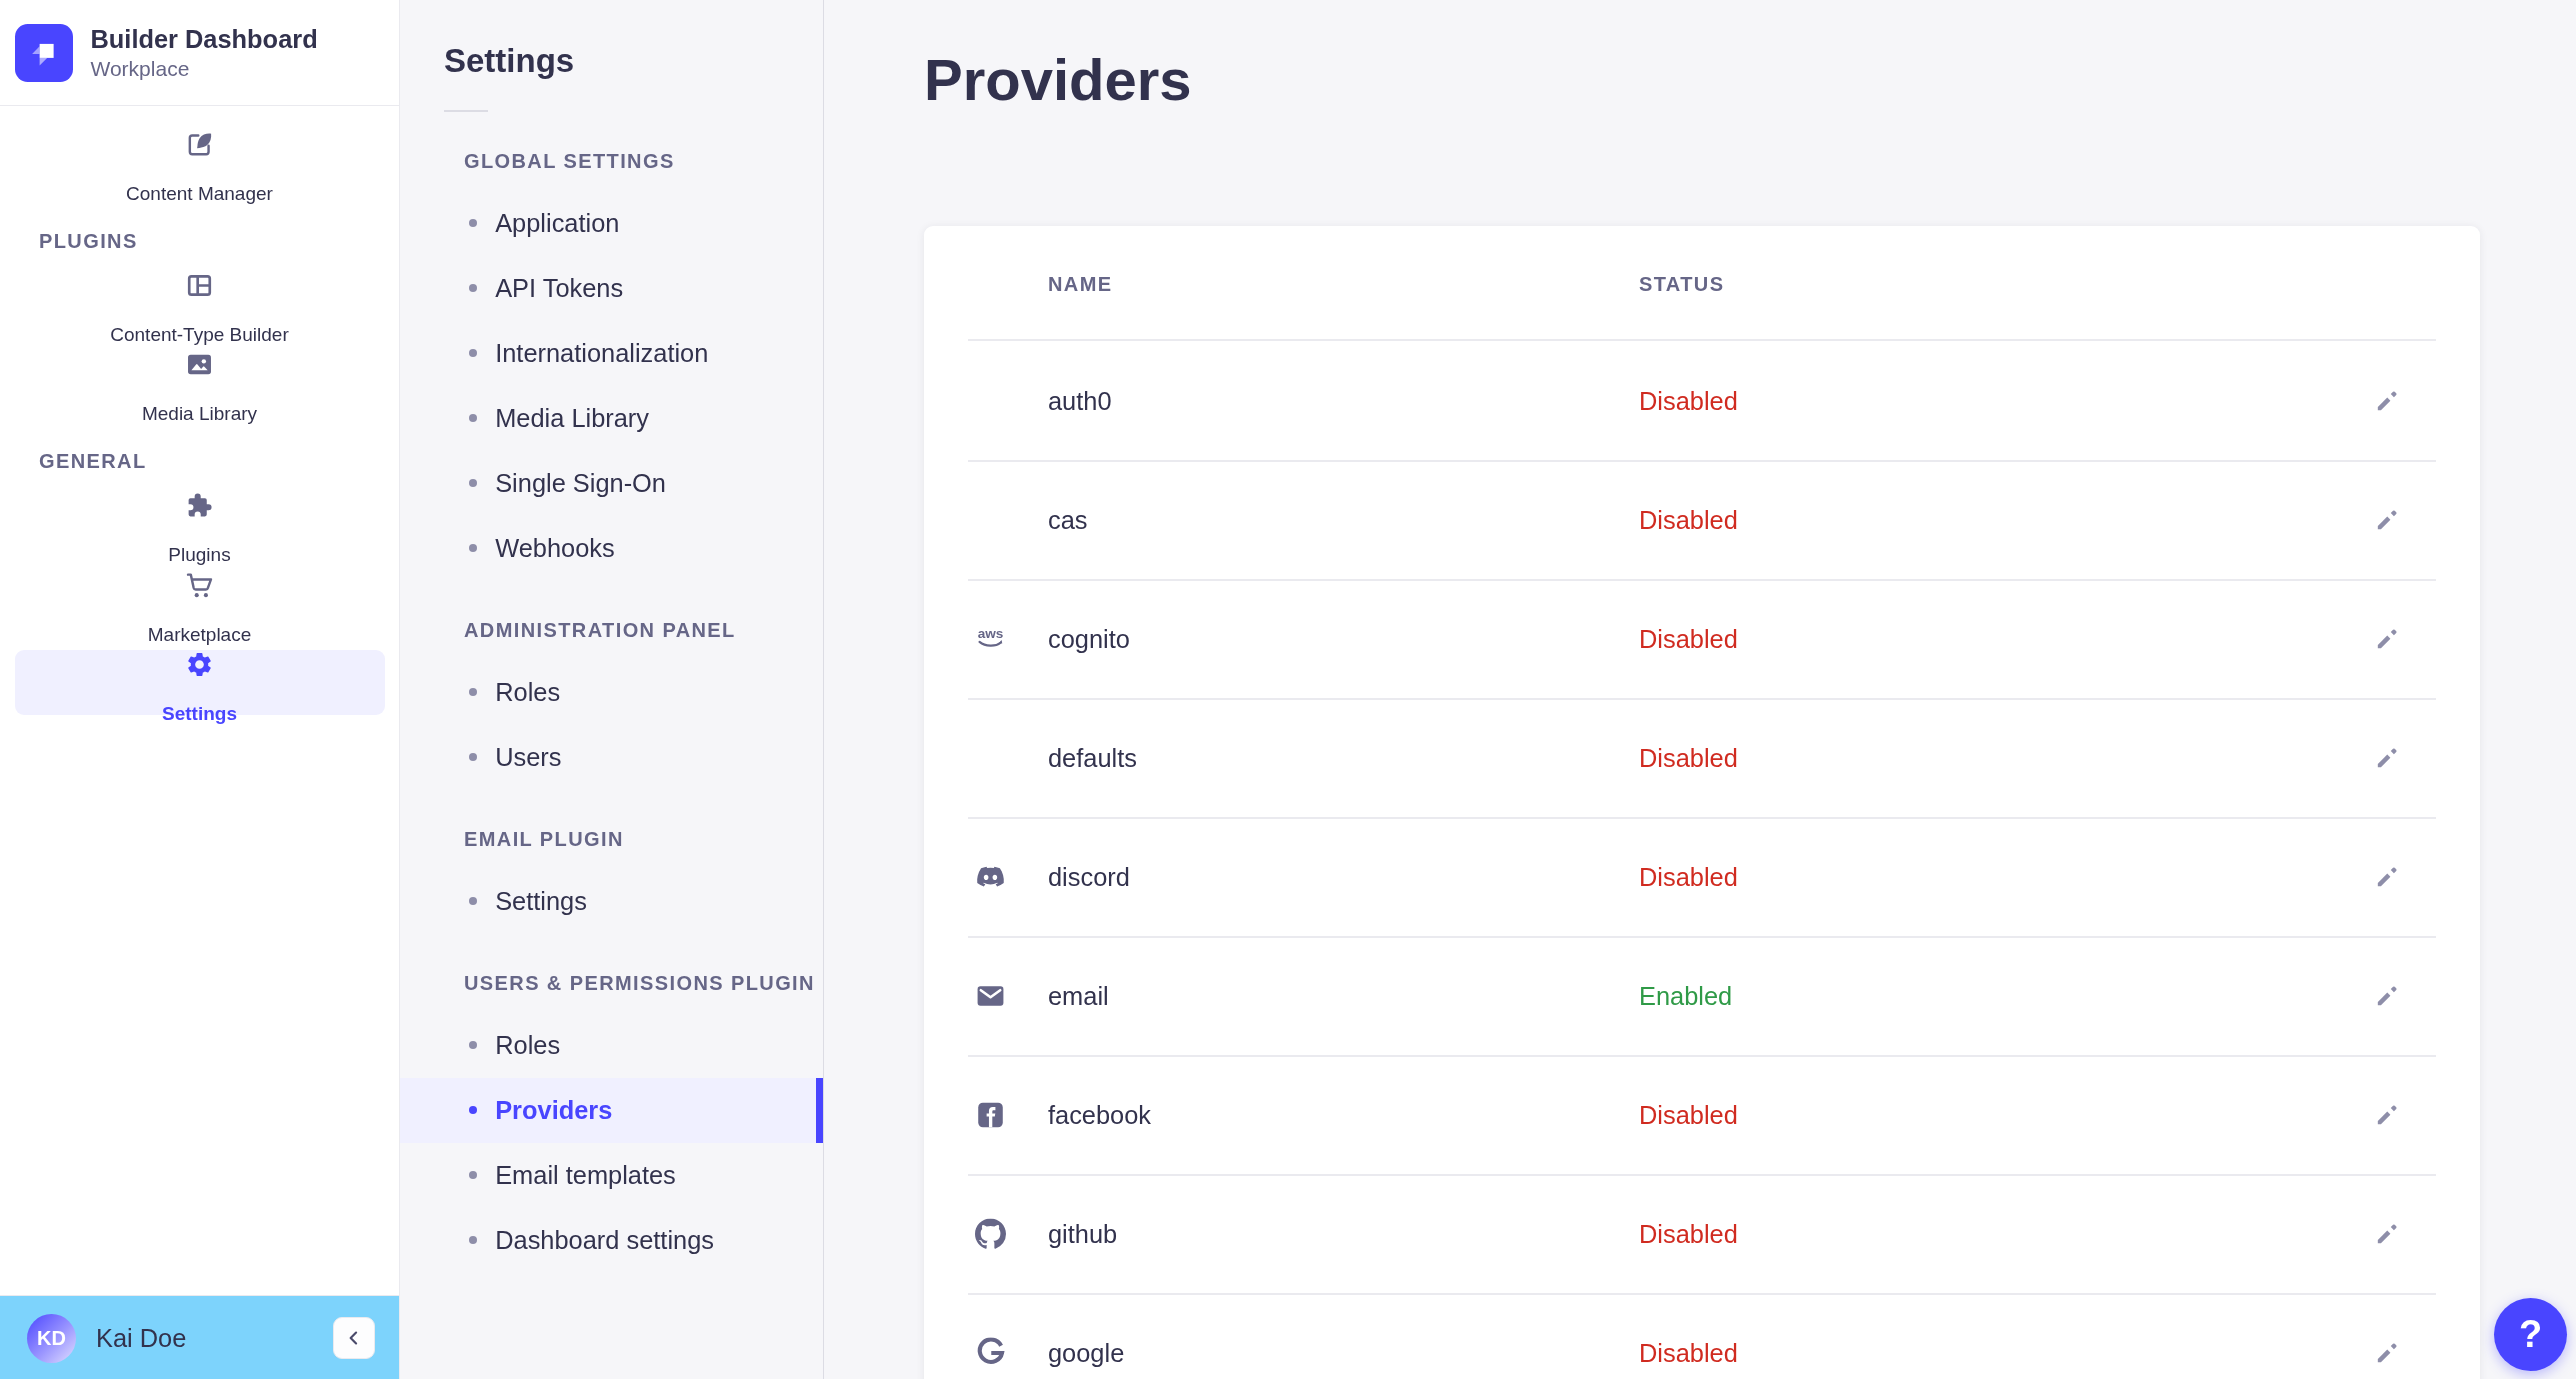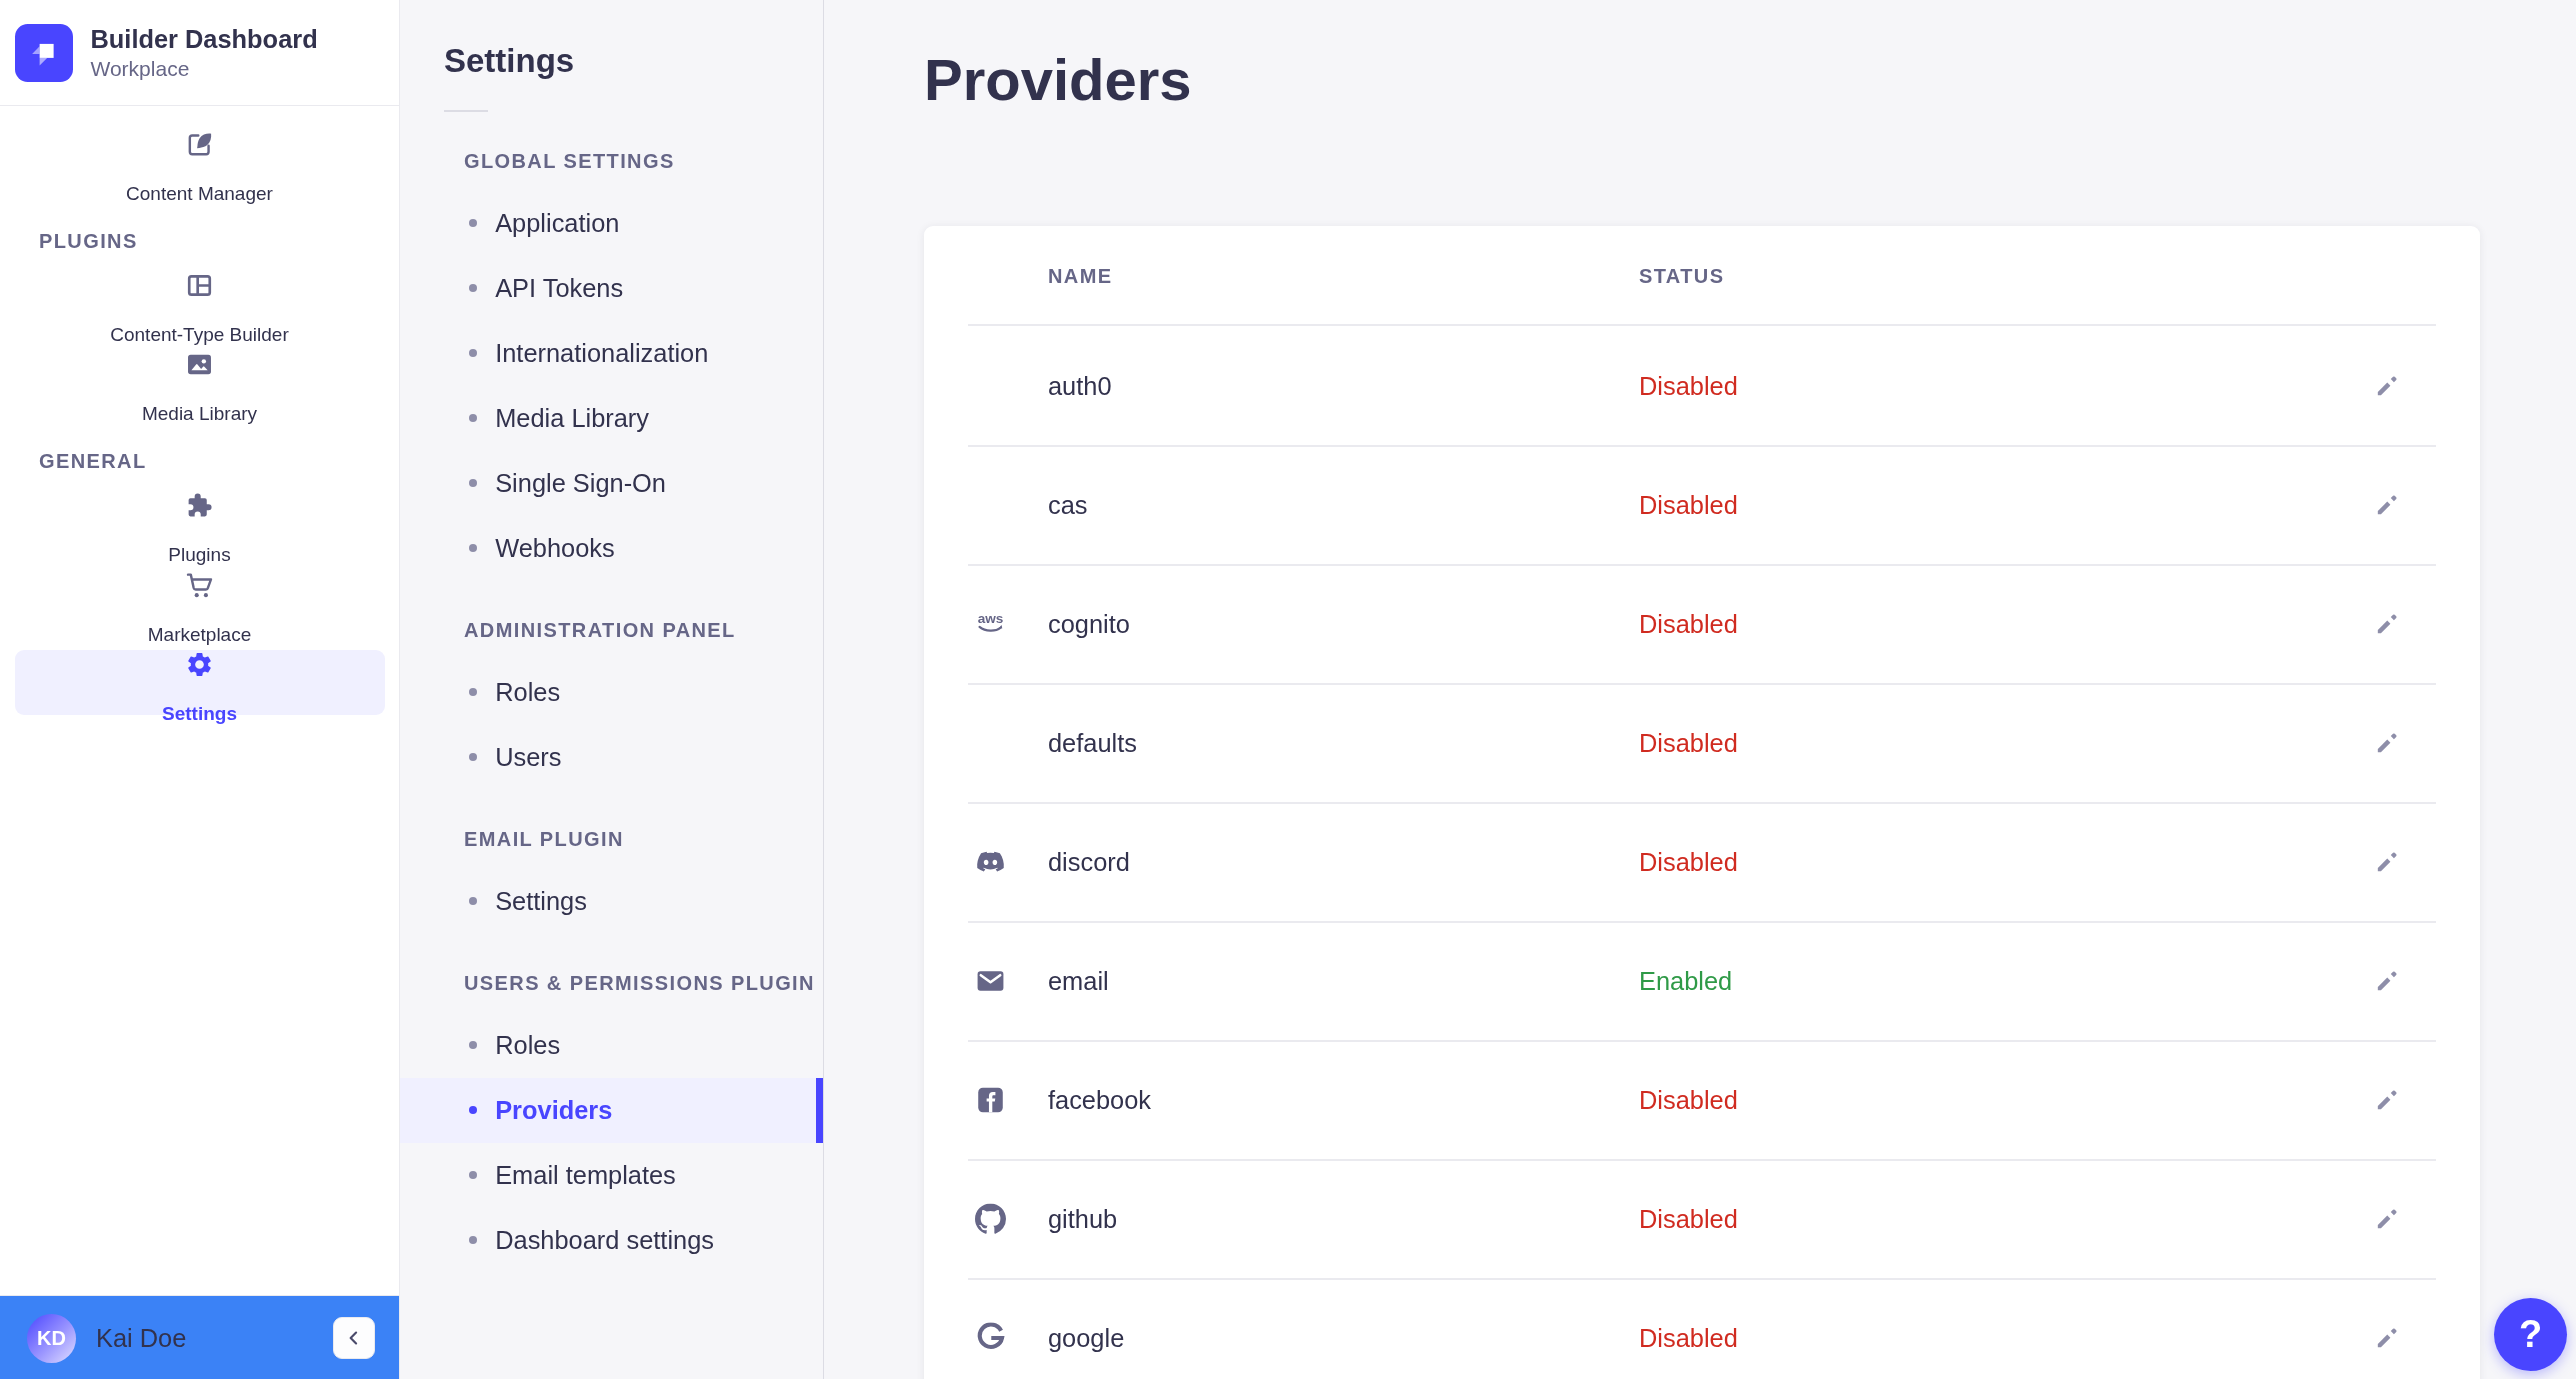--- a/index.html
+++ b/index.html
@@ -46,21 +46,21 @@
   .nav-section-label{
     margin:35px 0 18px 39px;
     font-size:20px; font-weight:700; letter-spacing:1.4px;
     color:#666687;
   }
 
   .nav-footer{
     position:absolute; left:0; bottom:0; width:100%; height:85px;
     border-top:1.8px solid #eaeaef;
     display:flex; align-items:center; justify-content:space-between;
-    padding:0 23.6px 0 27px; background:#3b82f6;text-align:right;
+    padding:0 23.6px 0 27px; background:#7dd3fc;text-align:right;
   }
   .user{ display:flex; align-items:center; gap:20px; cursor:pointer; }
   .avatar{
     width:49px; height:49px; border-radius:50%;
     background:linear-gradient(135deg,#4945ff 0%,#9a95ff 55%,#e2e0ff 100%);
     color:#fff; font-size:20px; font-weight:700;
     display:flex; align-items:center; justify-content:center;
   }
   .user-name{ font-size:25.4px; color:#32324d; }
   .collapse-btn{
@@ -103,21 +103,21 @@
   }
   .page-title{
     margin:44px 96px 0 98px;
     font-size:58px; line-height:71px; font-weight:700; color:#32324d;
   }
   .card{
     margin:111px 96px 0 98px;
     background:#fff; border-radius:9px;
     box-shadow:0 1.8px 9px rgba(33,33,52,.08);
   }
-  .thead{ position:relative; height:100px;border-radius:18px; }
+  .thead{ position:relative; height:115px;border-radius:18px; }
   .thead::after{
     content:""; position:absolute; left:44px; right:44px; bottom:0;
     height:1.8px; background:#eaeaef;
   }
   .th{
     position:absolute; top:50%; transform:translateY(-50%);
     font-size:20px; font-weight:700; letter-spacing:1.4px; color:#666687;
   }
   .th-name{ left:124px; }
   .th-status{ left:715px; }

